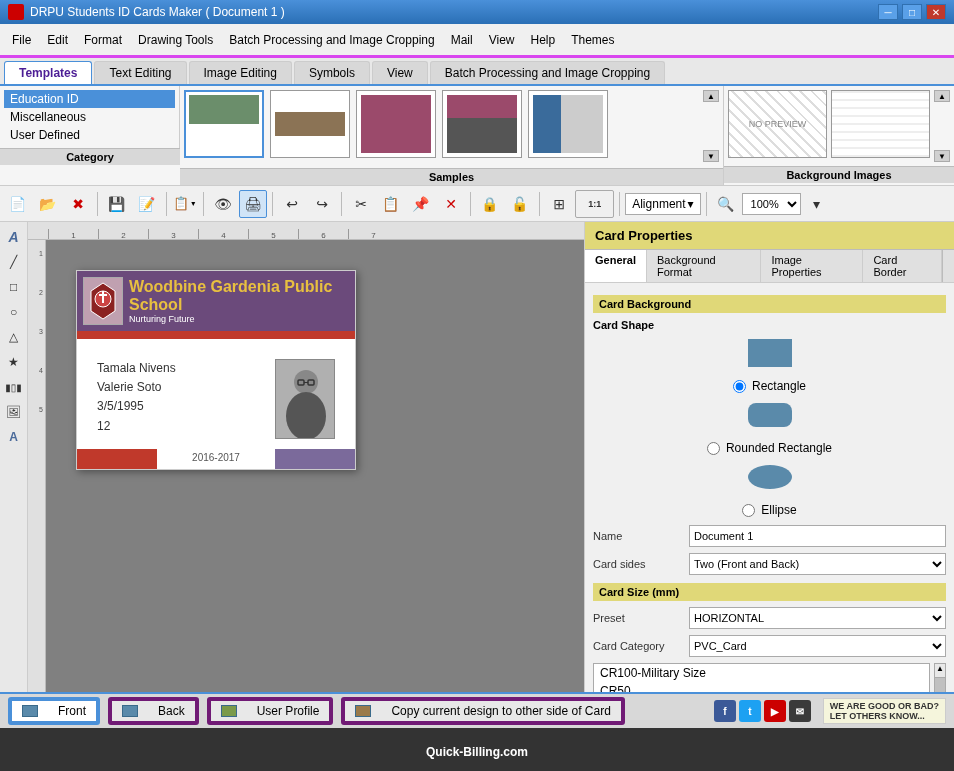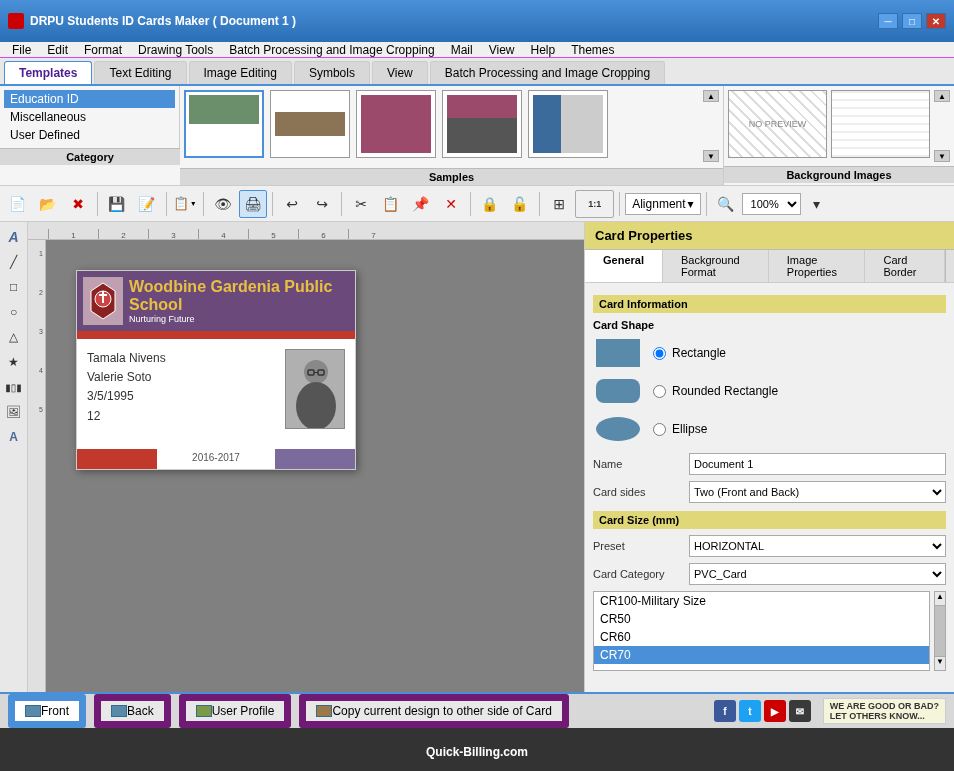--- a/index.html
+++ b/index.html
@@ -1,43 +1,42 @@
 <!DOCTYPE html>
 <html><head>
   <meta charset="utf-8">
   <style>
     * { box-sizing: border-box; margin: 0; padding: 0; font-family: 'Segoe UI', Tahoma, sans-serif; font-size: 12px; }
     body { width: 954px; height: 771px; overflow: hidden; background: #d4d0c8; }
 
     
     .titlebar {
       background: linear-gradient(to bottom, #4a90d9, #2a6fb5);
-      height: 42px;
+      height: 24px;
       display: flex;
       align-items: center;
       padding: 0 8px;
       color: white;
       font-size: 12px;
       user-select: none;
-      font-weight: bold;
     }
     .titlebar-icon { width: 16px; height: 16px; margin-right: 6px; background: #c00; border-radius: 2px; display: inline-block; }
     .titlebar-title { flex: 1; }
     .titlebar-buttons { display: flex; gap: 4px; }
     .titlebar-btn { width: 20px; height: 16px; background: #5aa0e8; border: 1px solid #3070b0; color: white; font-size: 10px; display: flex; align-items: center; justify-content: center; cursor: pointer; }
     .titlebar-btn.close { background: #c0392b; }
 
     
     .menubar {
       background: #f0f0f0;
-      height: 16px;
+      height: 34px;
       display: flex;
       align-items: center;
       padding: 0 4px;
-      border-bottom: 1px solid #d946ef;
+      border-bottom: 3px solid #d946ef;
     }
     .menubar-item {
       padding: 2px 8px;
       cursor: pointer;
       font-size: 12px;
       color: #000;
     }
 
     
     .tabbar {
@@ -311,21 +310,21 @@
     }
     .card-school-text { color: white; font-size: 10px; flex: 1; }
     .card-school-name { font-size: 16px; font-weight: bold; color: #e8c040; }
     .card-school-sub { font-size: 9px; color: white; }
     .card-red-bar {
       height: 8px;
       background: #c0392b;
     }
     .card-body {
       display: flex;
-      padding: 10px;
+      padding: 20px;
       gap: 7px;
     }
     .card-info { flex: 1; font-size: 10px; color: #333; line-height: 1.6; }
     .card-photo {
       width: 60px;
       height: 80px;
       background: #aaa;
       border: 1px solid #888;
       overflow: hidden;
     }
@@ -369,21 +368,21 @@
       font-weight: bold;
       font-size: 13px;
       border-bottom: 1px solid #bbb;
     }
     .panel-tabs {
       display: flex;
       background: #e0e0e0;
       border-bottom: 1px solid #ccc;
     }
     .panel-tab {
-      padding: 4px 18px;
+      padding: 4px 10px;
       cursor: pointer;
       border-right: 1px solid #ccc;
       font-size: 11px;
     }
     .panel-tab.active { background: #fff; font-weight: bold; }
     .panel-body {
       flex: 1;
       overflow-y: auto;
       padding: 8px;
     }
@@ -425,20 +424,21 @@
       font-size: 11px;
     }
 
     
     .card-shape-section { margin-bottom: 8px; }
     .shape-row {
       display: flex;
       align-items: center;
       margin-bottom: 6px;
       gap: 10px;
+      flex-direction: column;
     }
     .shape-preview {
       width: 50px;
       height: 32px;
       display: flex;
       align-items: center;
       justify-content: center;
     }
     .shape-rect { width: 44px; height: 28px; background: #5a8aaa; }
     .shape-rounded { width: 44px; height: 24px; background: #5a8aaa; border-radius: 8px; }
@@ -464,23 +464,23 @@
       background: #d8d8d8;
       border-top: 2px solid #4a90d9;
       display: flex;
       align-items: center;
       padding: 0 8px;
       gap: 8px;
     }
     .bottom-tab {
       display: flex;
       align-items: center;
-      gap: 0;
+      gap: 20px;
       padding: 3px 10px;
-      border: 7px solid #701a75;
+      border: 4px solid #701a75;
       background: #e8e8e8;
       cursor: pointer;
       font-size: 12px;
       border-radius: 3px;
     }
     .bottom-tab.active { background: #fff; border-color: #4a90d9; }
     .bottom-tab-icon {
       width: 16px;
       height: 12px;
       background: #5a8aaa;
@@ -768,21 +768,21 @@
     <div class="panel-title">Card Properties</div>
     <div class="panel-tabs">
       <div class="panel-tab active">General</div>
       <div class="panel-tab">Background Format</div>
       <div class="panel-tab">Image Properties</div>
       <div class="panel-tab">Card Border</div>
       <div style="flex:1;"></div>
       <div class="scrollbar-stub"></div>
     </div>
     <div class="panel-body">
-      <div class="section-header">Card Information</div>
+      <div class="section-header">Card Background</div>
 
       <div style="font-size:11px; font-weight:bold; margin-bottom:6px;">Card Shape</div>
 
       <div class="card-shape-section">
         <div class="shape-row">
           <div class="shape-preview">
             <div class="shape-rect"></div>
           </div>
           <div class="shape-label-area">
             <input type="radio" name="cardshape" checked="" class="radio-input" style="">

